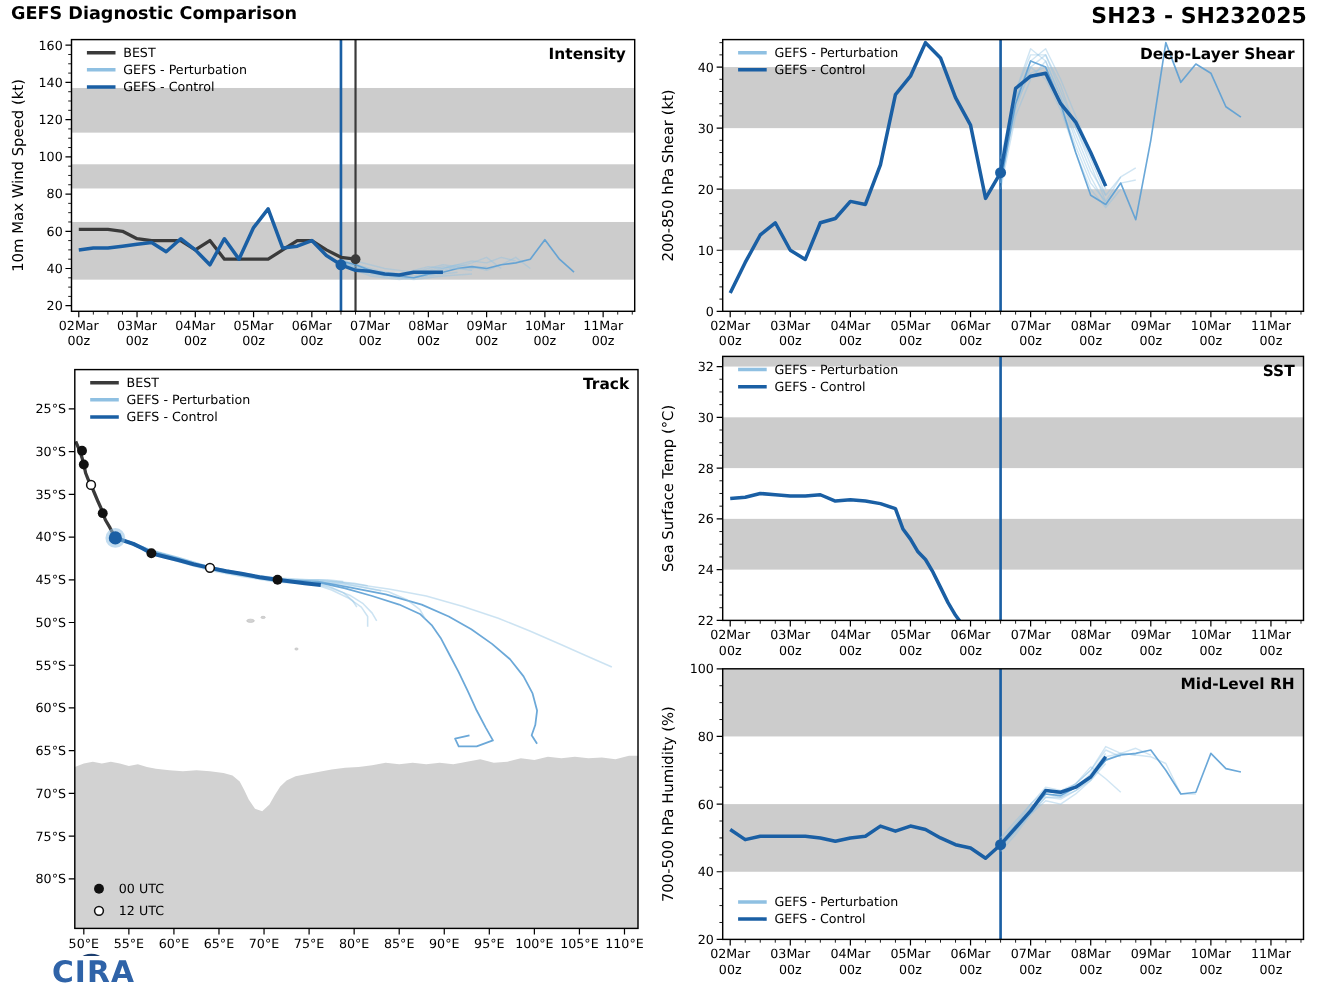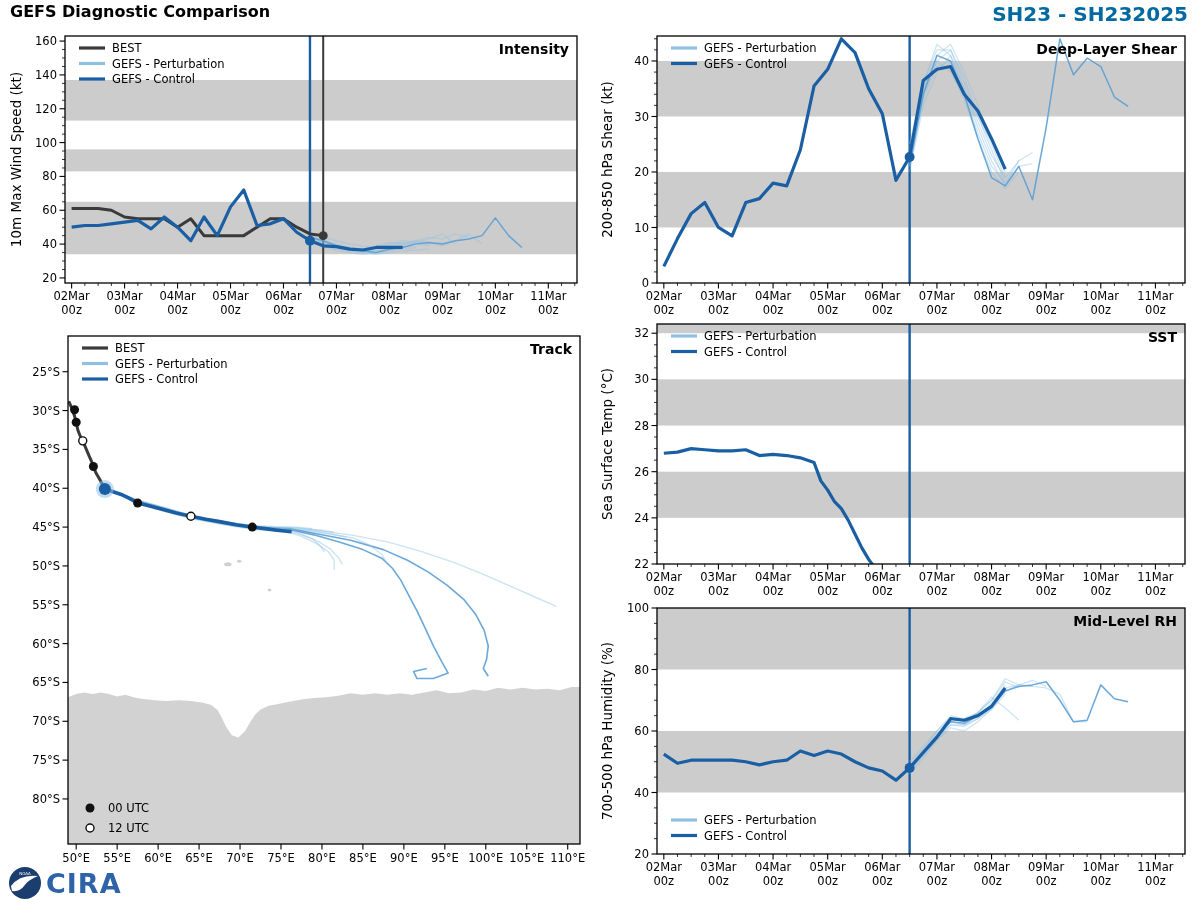--- a/index.html
+++ b/index.html
@@ -1,26 +1,26 @@
 <!DOCTYPE html>
 <html><head>
 <meta charset="utf-8">
 <style>
   html,body{margin:0;padding:0;}
   body{width:1200px;height:900px;background:#fff;position:relative;overflow:hidden;
        font-family:"DejaVu Sans","Liberation Sans",sans-serif;}
   .hdr-left{position:absolute;left:10px;top:2px;font-size:16px;font-weight:bold;color:#000;}
-  .hdr-right{position:absolute;right:12px;top:2px;font-size:20px;font-weight:bold;color:#0369a1;}
+  .hdr-right{position:absolute;right:12px;top:2px;font-size:20px;font-weight:bold;color:#000000;}
   svg.panel{position:absolute;}
   #p-intensity{left:6px;top:30px;}
   #p-track{left:6px;top:322px;}
   #p-shear{left:597px;top:30px;}
   #p-sst{left:597px;top:316px;}
   #p-rh{left:597px;top:600px;}
-  #logo{position:absolute;left:8px;top:866px;width:150px;height:34px;display:flex;align-items:center;}
+  #logo{position:absolute;left:8px;top:866px;width:150px;height:34px;display:flex;align-items:center;flex-direction:column;}
   #cira-text{font-size:27px;font-weight:bold;color:#2f63a8;letter-spacing:1px;margin-left:4px;
              font-family:"DejaVu Sans","Liberation Sans",sans-serif;}
 </style>
 </head>
 <body>
 
 <div class="hdr-left">GEFS Diagnostic Comparison</div>
 <div class="hdr-right">SH23 - SH232025</div>
 
 <svg id="p-intensity" class="panel" width="590" height="294">

